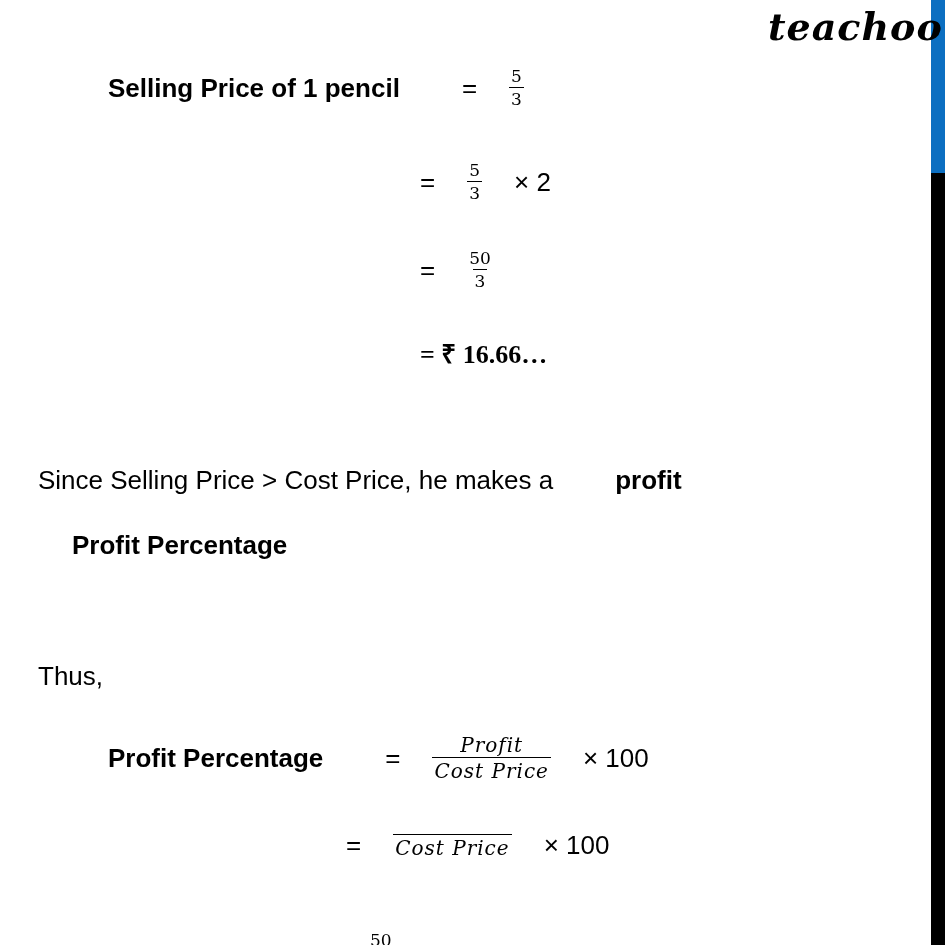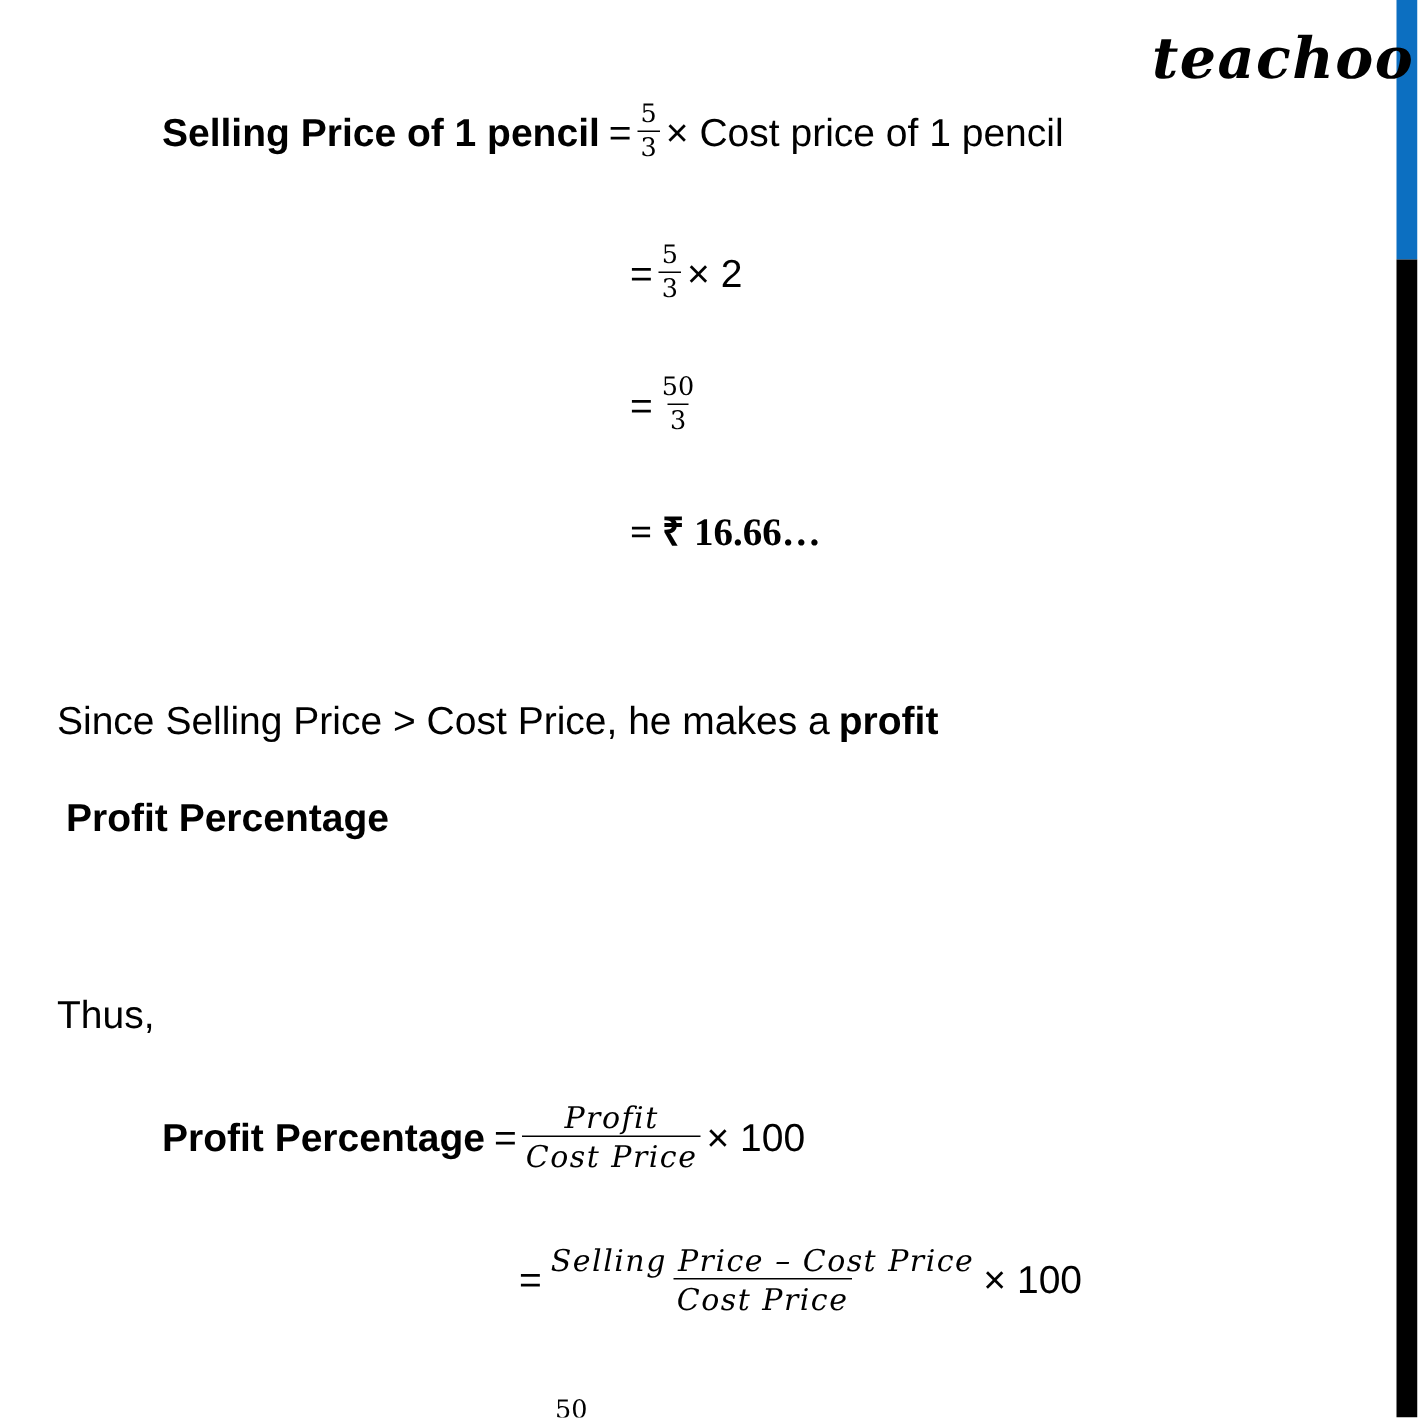--- a/index.html
+++ b/index.html
@@ -4,25 +4,25 @@
 <style>
   html, body { margin:0; padding:0; }
   body {
     width:945px; height:945px; overflow:hidden; position:relative;
     background:#ffffff; color:#000;
     font-family: "Liberation Sans", "DejaVu Sans", sans-serif;
   }
   .sidebar-blue { position:absolute; left:931px; top:0; width:14px; height:173px; background:#0c6fc1; }
   .sidebar-black { position:absolute; left:931px; top:173px; width:14px; height:772px; background:#000; }
   .logo {
-    position:absolute; left:768px; top:16px;
+    position:absolute; left:768px; top:4px;
     font-family: "DejaVu Serif", serif; font-style:italic; font-weight:bold;
     font-size:38px; letter-spacing:1px; color:#000;
   }
-  .line { position:absolute; font-size:26px; white-space:nowrap; display:flex; align-items:center; }
+  .line { position:absolute; font-size:26px; white-space:nowrap; display:flex; align-items:center;gap:28px; }
   .b { font-weight:bold; }
   .frac { display:inline-flex; flex-direction:column; align-items:center; vertical-align:middle; margin:0 4px; line-height:1; }
   .frac .num { font-family:"DejaVu Serif", serif; font-size:17px; padding:0 2px 2px 2px; }
   .frac .den { font-family:"DejaVu Serif", serif; font-size:17px; padding:3px 2px 0 2px; border-top:1.5px solid #000; }
   .frac.it .num, .frac.it .den { font-style:italic; font-size:20px; letter-spacing:1px; }
   .sp { display:inline-block; width:6px; }
   .partial-num {
     position:absolute; left:370px; top:930px;
     font-family:"DejaVu Serif", serif; font-size:17px;
   }
@@ -36,21 +36,20 @@
 <div class="logo">teachoo</div>
 
 <div class="line" style="left:108px; top:68px;">
   <span class="b">Selling Price of 1 pencil</span>
   <span class="sp"></span>
   <span>=</span>
   <span class="frac">
     <span class="num">5</span>
     <span class="den">3</span>
   </span>
-  <span>× Cost price of 1 pencil</span>
 </div>
 
 <div class="line" style="left:420px; top:162px;">
   <span>=</span>
   <span class="frac">
     <span class="num">5</span>
     <span class="den">3</span>
   </span>
   <span>× 2</span>
 </div>
@@ -85,19 +84,18 @@
   <span class="frac it">
     <span class="num">Profit</span>
     <span class="den">Cost Price</span>
   </span>
   <span>× 100</span>
 </div>
 
 <div class="line" style="left:346px; top:830px;">
   <span>=</span>
   <span class="frac it">
-    <span class="num">Selling Price – Cost Price</span>
     <span class="den">Cost Price</span>
   </span>
   <span>× 100</span>
 </div>
 
 <div class="partial-num">50</div>
 
 </body></html>

